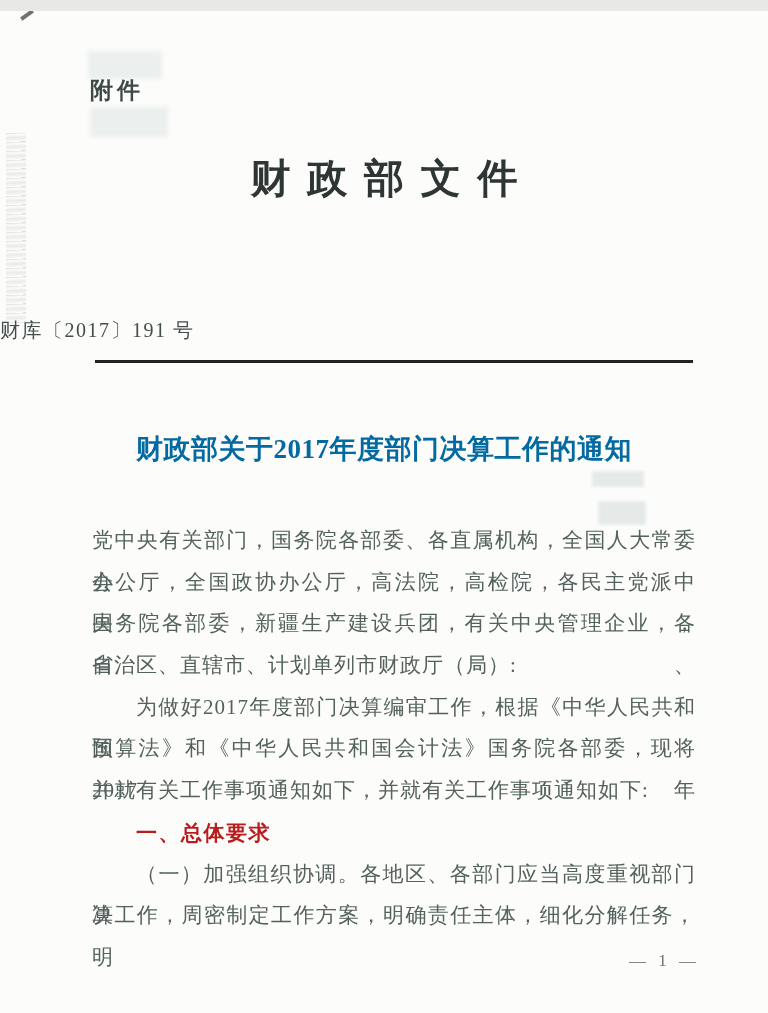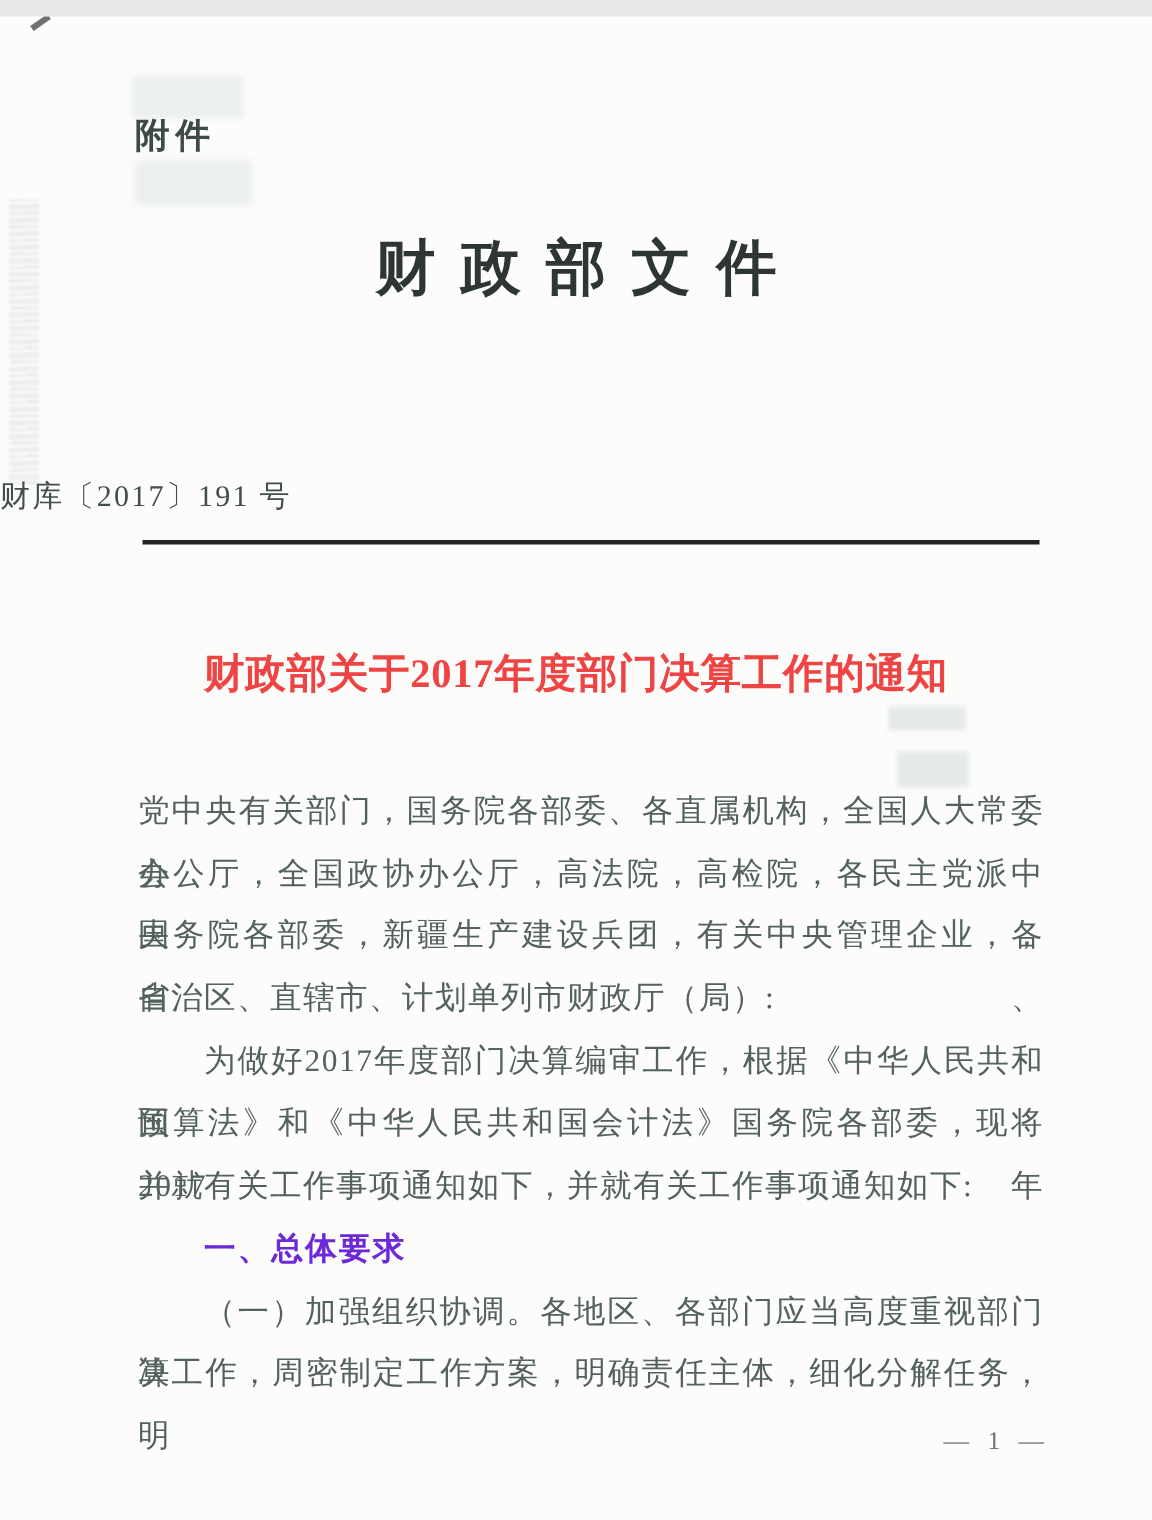--- a/index.html
+++ b/index.html
@@ -82,21 +82,21 @@
 
   
   .notice-title {
     position: absolute;
     left: 0; top: 420px;
     width: 768px;
     margin: 0;
     text-align: center;
     font-size: 27px;
     font-weight: bold;
-    color: #ef4444;
+    color: #0369a1;
     letter-spacing: 0.5px;
     white-space: nowrap;
   }
 
   
   .body-text {
     position: absolute;
     left: 92px; top: 509px;
     width: 604px;
     font-size: 21px;
@@ -111,21 +111,21 @@
   }
   .line.fill {
     white-space: normal;
     text-align: justify;
     text-align-last: justify;
   }
   .line.indent { text-indent: 44px; }
   .line.heading {
     font-family: "Liberation Sans", "DejaVu Sans", sans-serif;
     font-weight: bold;
-    color: #6d28d9;
+    color: #b91c1c;
     letter-spacing: 1.5px;
   }
 
   
   .page-number {
     position: absolute;
     left: 0; top: 940px;
     width: 700px;
     text-align: right;
     font-size: 17px;

